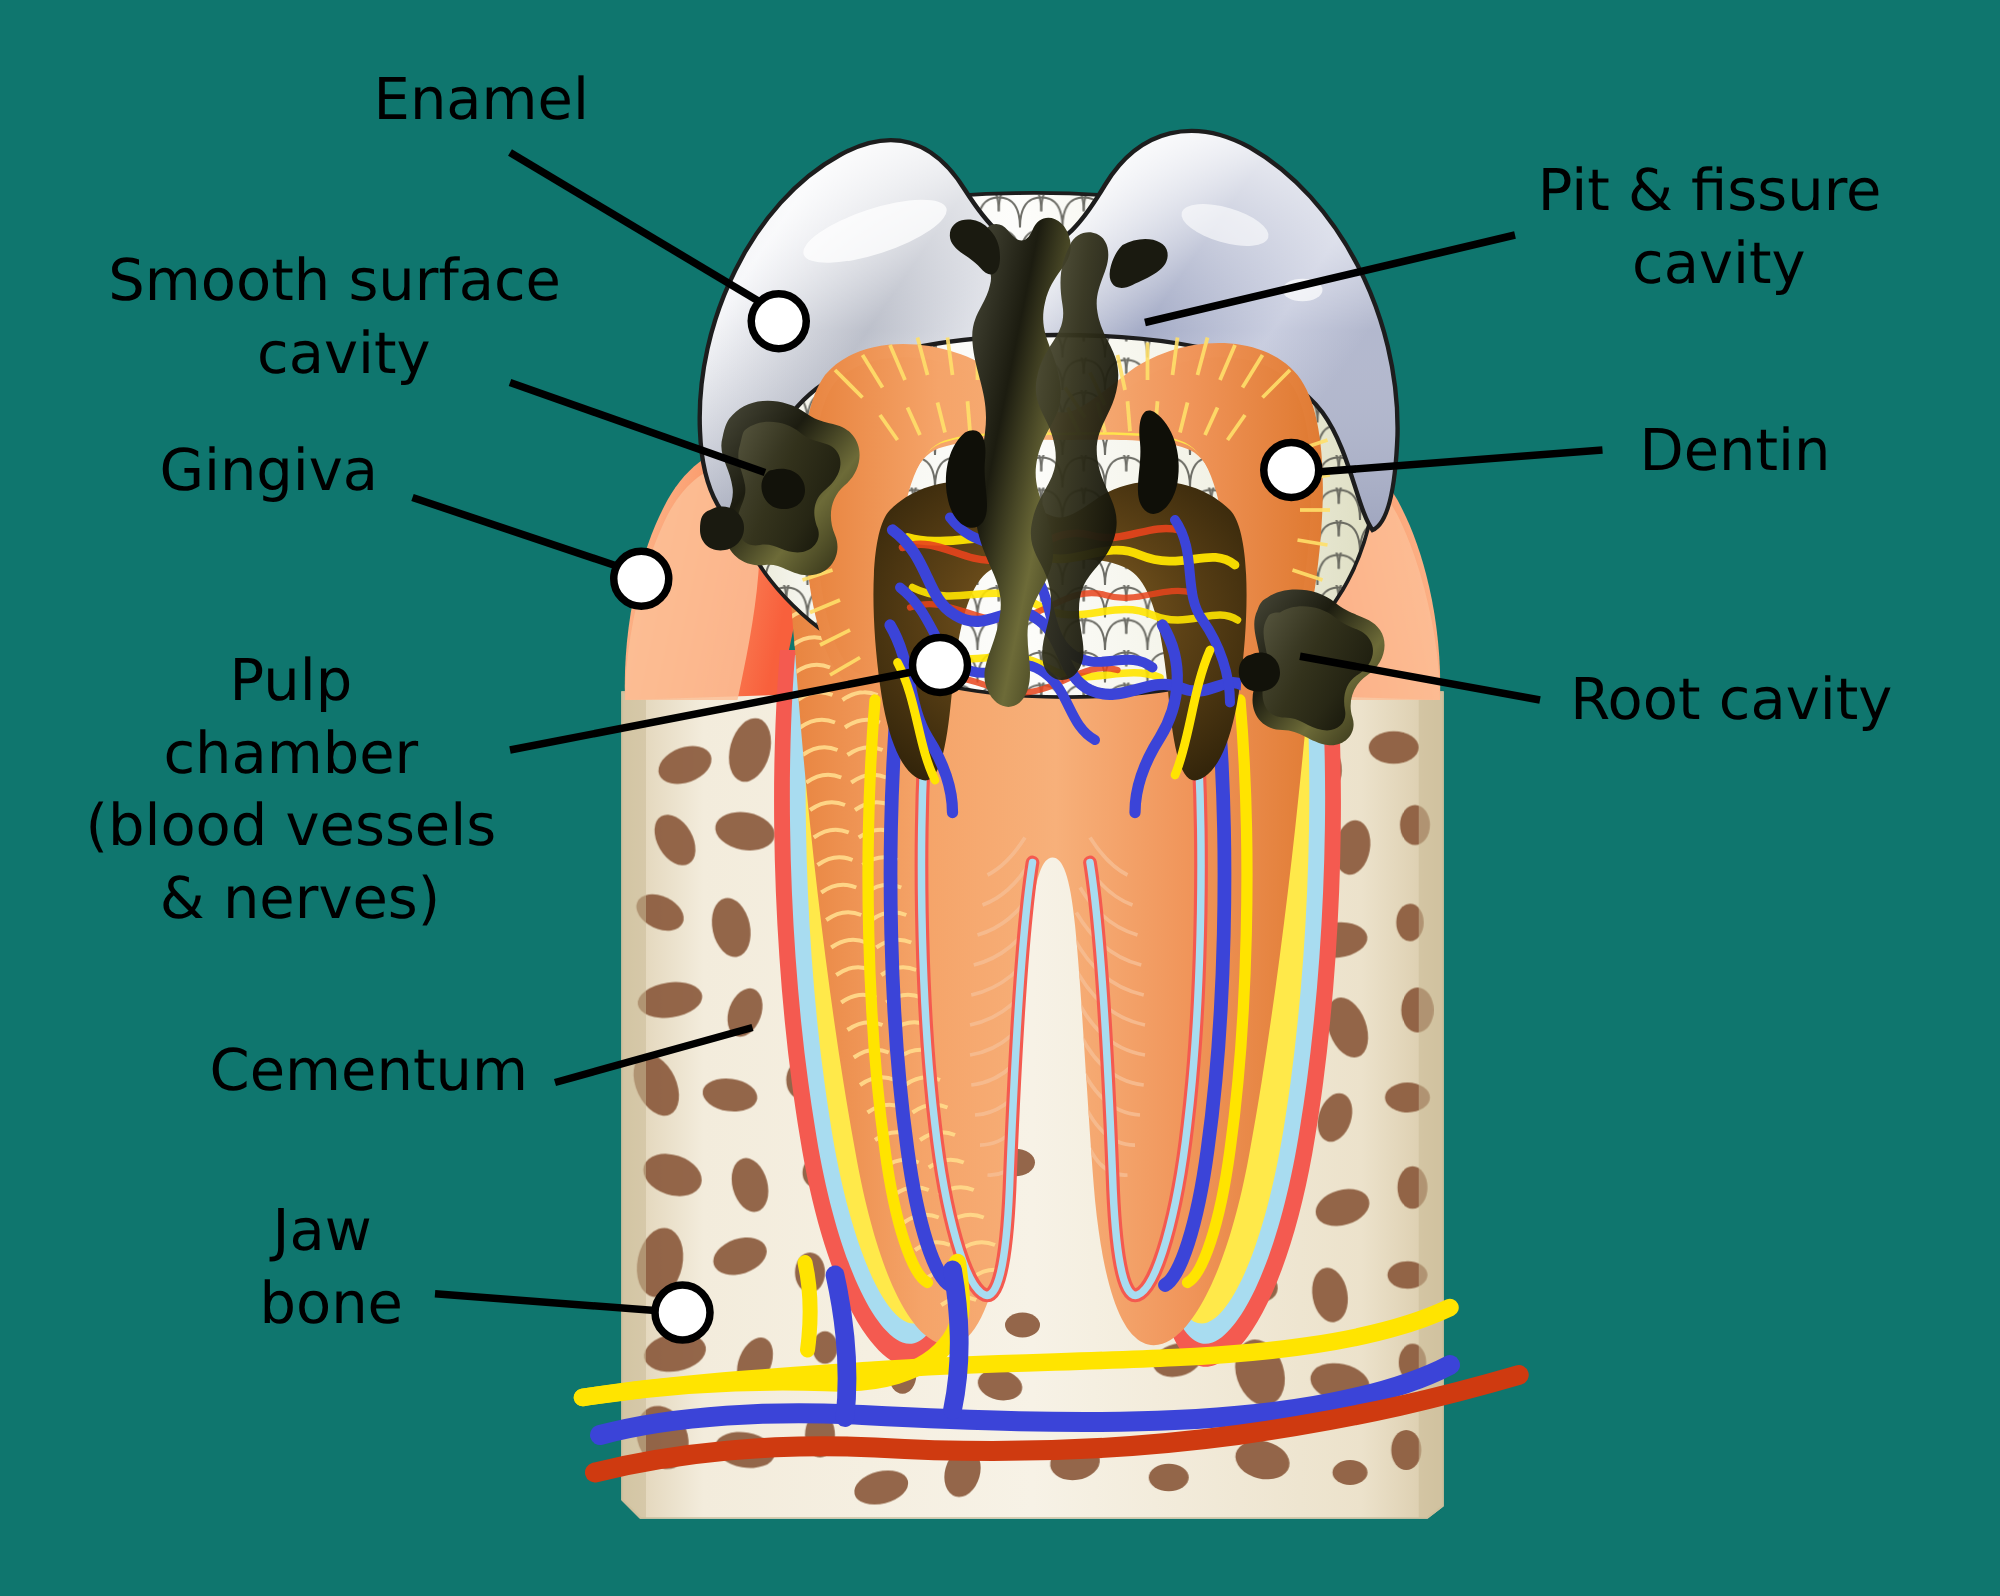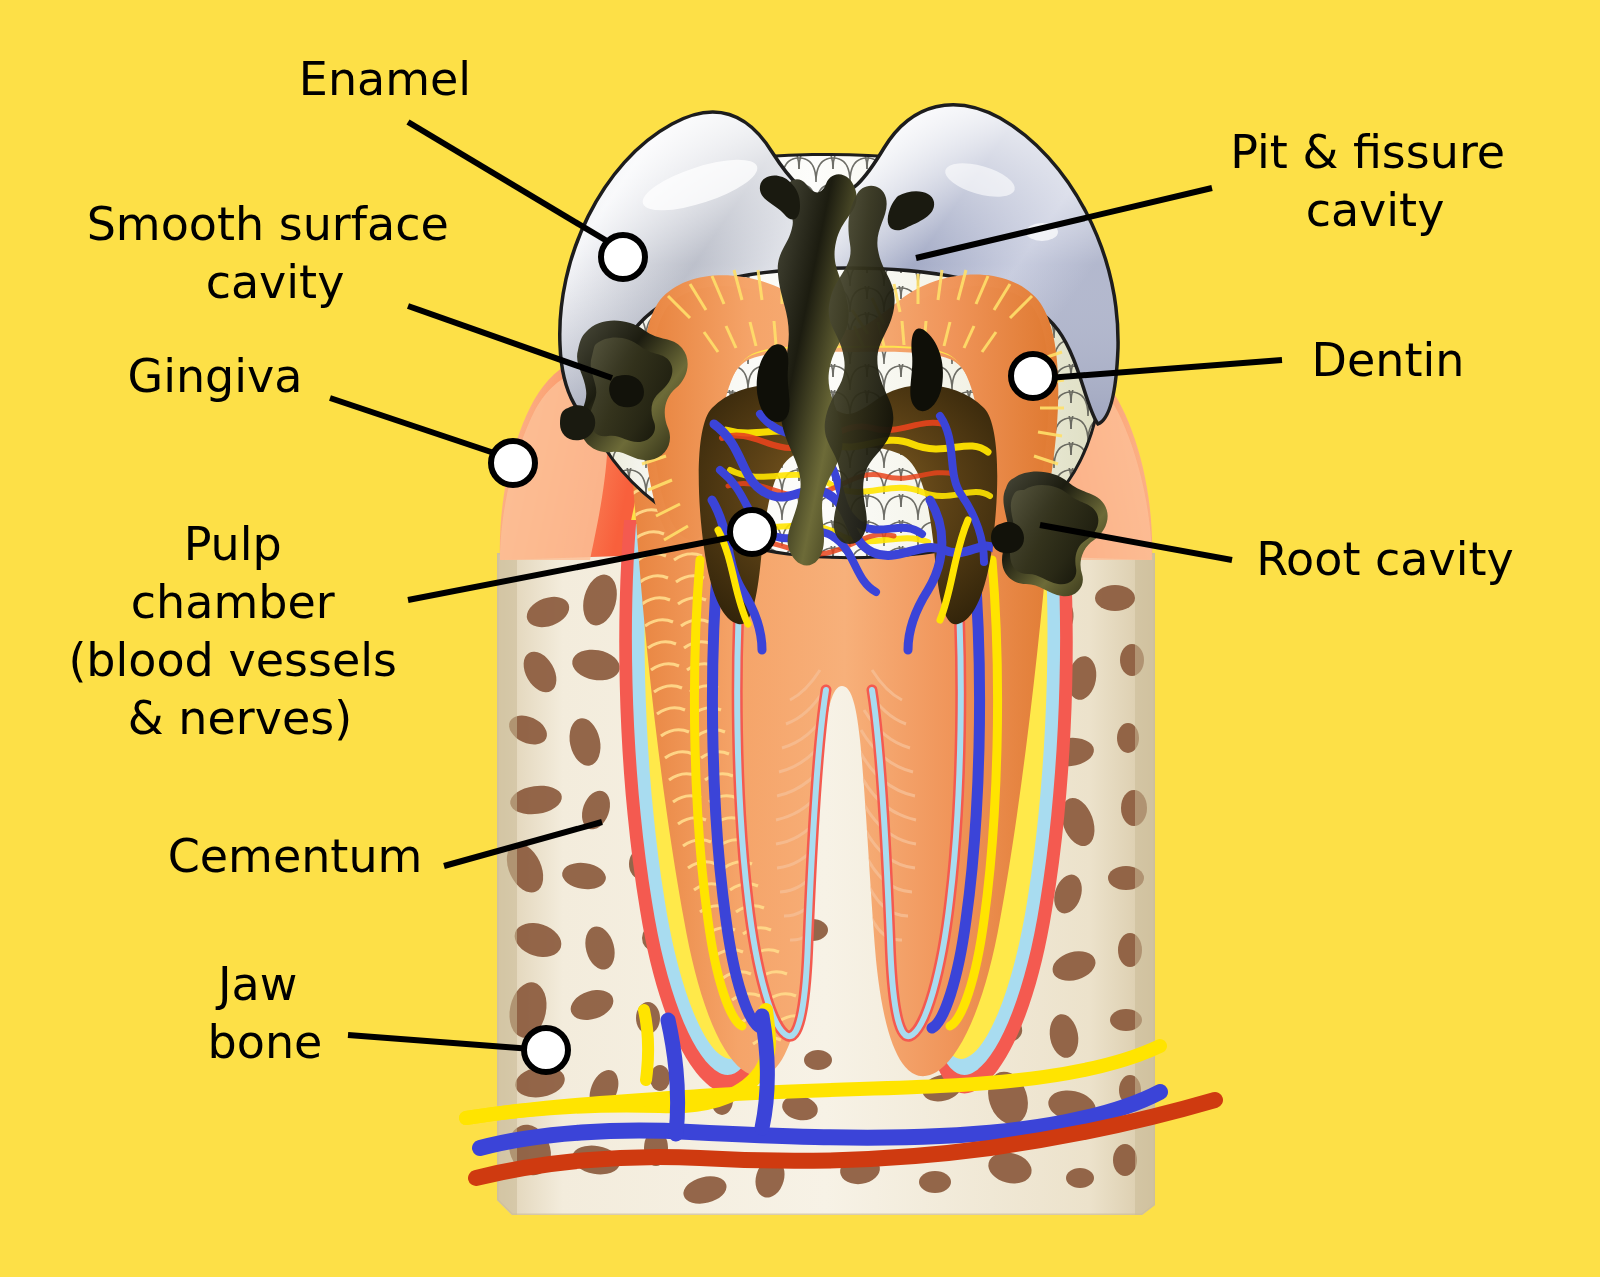--- a/index.html
+++ b/index.html
@@ -1,18 +1,18 @@
 <!DOCTYPE html>
 <html><head>
 <meta charset="utf-8">
 <style>
   html,body{margin:0;padding:0;background:#ffffff;}
   body{width:1600px;height:1277px;overflow:hidden;
        font-family:"DejaVu Sans", sans-serif;}
-  #stage{position:relative;width:1600px;height:1277px;background:#fde047;}
+  #stage{position:relative;width:1600px;height:1277px;background:#0f766e;}
   svg#diagram{display:block;width:1600px;height:1277px;}
   .lbl{font-family:"DejaVu Sans", sans-serif;font-size:46px;fill:#000;}
   .leader{stroke:#000;stroke-width:6;fill:none;stroke-linecap:butt;}
   .marker{fill:#ffffff;stroke:#000000;stroke-width:6;}
 </style>
 </head>
 <body>
 
 <div id="stage">
 <svg id="diagram" viewBox="0 0 1600 1277" xmlns="http://www.w3.org/2000/svg">

